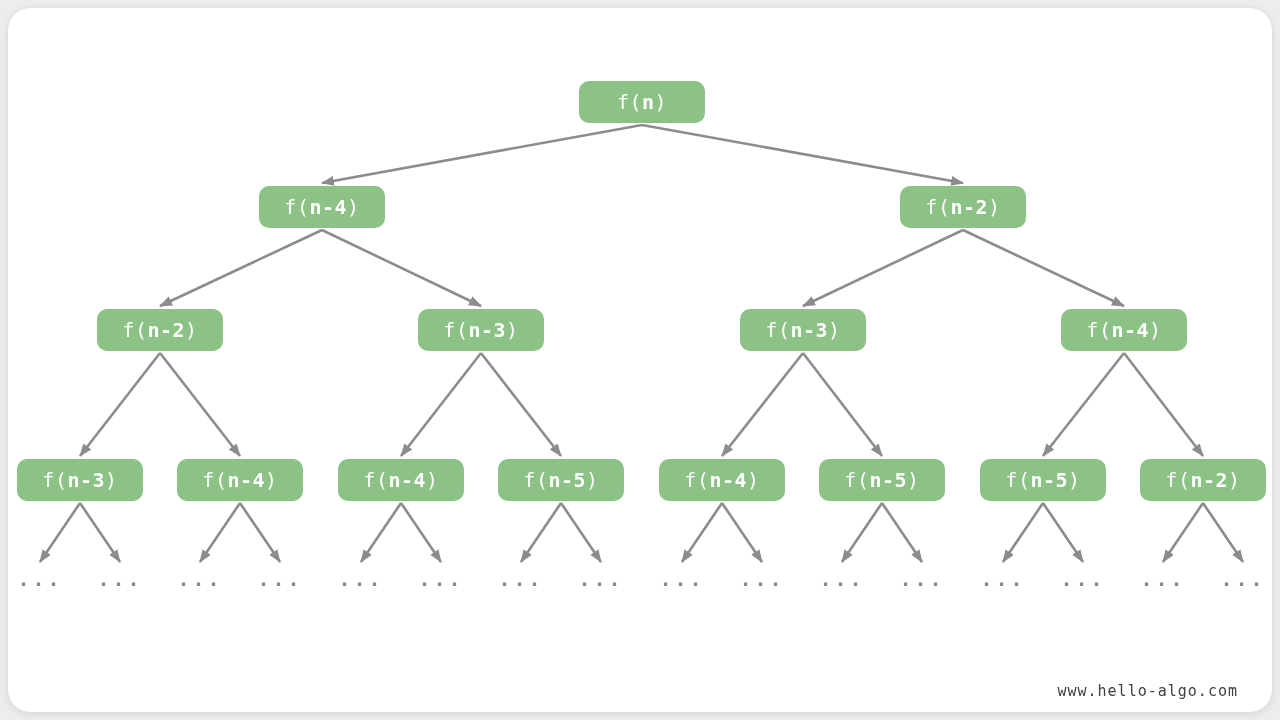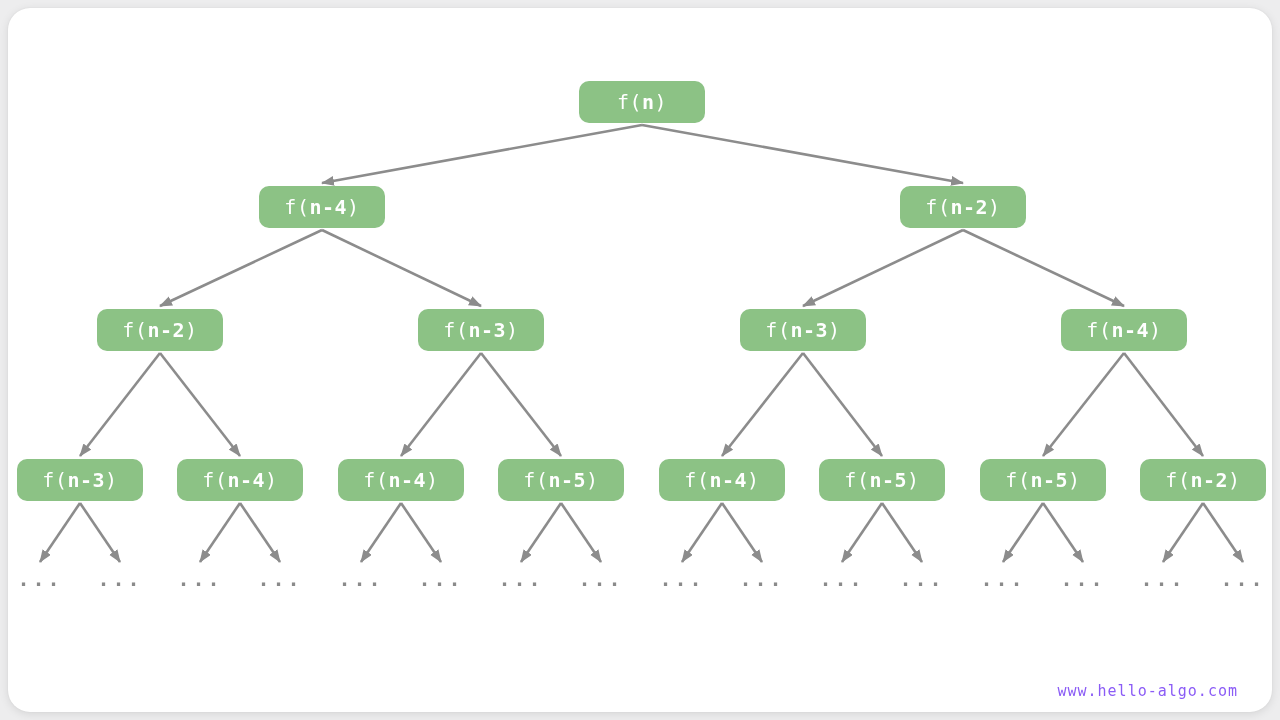--- a/index.html
+++ b/index.html
@@ -180,14 +180,14 @@
       <div class="leaf" style="left: 682px; top: 579px; color: rgb(138, 138, 138);">...</div>
       <div class="leaf" style="left: 762px; top: 579px; color: rgb(138, 138, 138);">...</div>
       <div class="leaf" style="left: 842px; top: 579px; color: rgb(138, 138, 138);">...</div>
       <div class="leaf" style="left: 922px; top: 579px; color: rgb(138, 138, 138);">...</div>
       <div class="leaf" style="left: 1003px; top: 579px; color: rgb(138, 138, 138);">...</div>
       <div class="leaf" style="left: 1083px; top: 579px; color: rgb(138, 138, 138);">...</div>
       <div class="leaf" style="left: 1163px; top: 579px; color: rgb(138, 138, 138);">...</div>
       <div class="leaf" style="left: 1243px; top: 579px; color: rgb(138, 138, 138);">...</div>
     </div>
 
-  <div class="watermark" style="color: #8b5cf6;">www.hello-algo.com</div>
+  <div class="watermark" style="color: #404040;">www.hello-algo.com</div>
 </div>
 
 </body></html>

